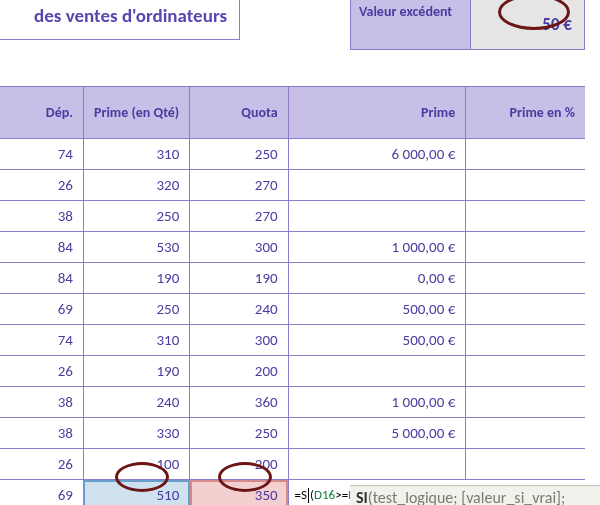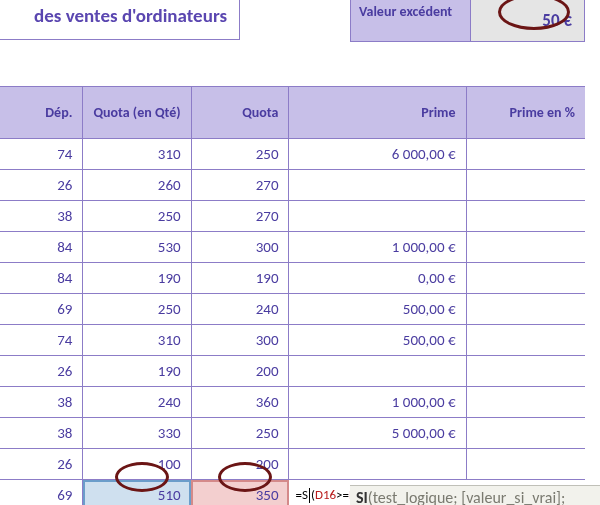--- a/index.html
+++ b/index.html
@@ -28,21 +28,21 @@
     justify-content: flex-end;
     padding: 0 12px 8px 0;
     font-weight: 700;
     color: #5a46b0;
     font-size: 19px;
   }
   
   .valbox {
     position: absolute;
     left: 350px; top: 0;
-    width: 235px; height: 42px;
+    width: 235px; height: 50px;
     border: 1px solid #8c7cc7;
     border-top: none;
     display: flex;
   }
   .valbox .lbl {
     width: 120px;
     background: #c7bfe8;
     color: #4a3ca0;
     font-weight: 700;
     font-size: 14px;
@@ -106,21 +106,21 @@
     border-right: none;
     background: #fff;
   }
   .formula-cell .caret {
     display:inline-block;
     border-left: 1px solid #000;
     height: 15px;
     vertical-align: middle;
     margin: 0 1px;
   }
-  .blue { color: #b91c1c; text-align: right; }
+  .blue { color: #15803d; text-align: right; }
   .red  { color: #c02020; }
   .purple { color: #6a2f9c; }
   .black { color: #000; }
   
   .hint {
     position: absolute;
     left: 350px; bottom: 0;
     width: 250px; height: 20px;
     background: #f2f2ec;
     border-top: 1px solid #c0c0b8;
@@ -148,37 +148,37 @@
 
 <div class="valbox">
   <div class="lbl">Valeur excédent</div>
   <div class="val">50 €</div>
 </div>
 
 <table class="tbl">
   <thead>
     <tr>
       <th style="width:100px">Dép.</th>
-      <th style="width:100px">Quota (en Qté)</th>
+      <th style="width:100px">Prime (en Qté)</th>
       <th style="width:100px">Quota</th>
       <th style="width:180px">Prime</th>
       <th style="width:120px;border-right:none">Prime en %</th>
     </tr>
   </thead>
   <tbody>
     <tr>
           <td>74</td>
           <td>310</td>
           <td>250</td>
           <td>6 000,00 €</td>
           <td style="border-right:none"></td>
         </tr>
     <tr>
           <td>26</td>
-          <td>260</td>
+          <td>320</td>
           <td>270</td>
           <td></td>
           <td style="border-right:none"></td>
         </tr>
     <tr>
           <td>38</td>
           <td>250</td>
           <td>270</td>
           <td></td>
           <td style="border-right:none"></td>

